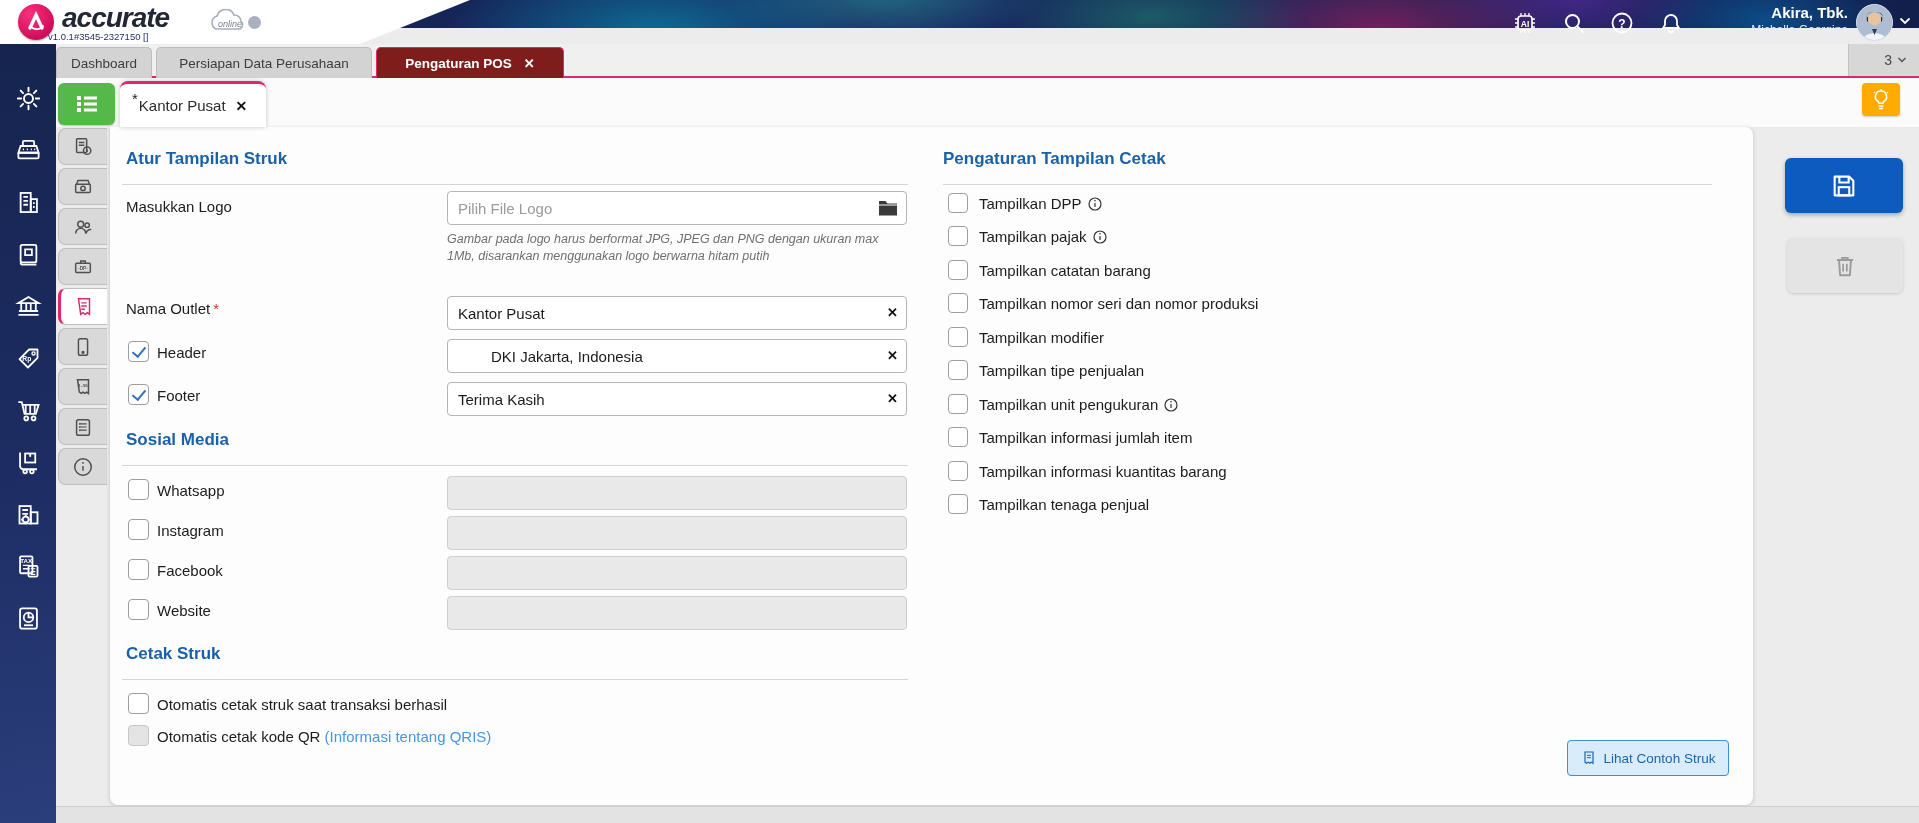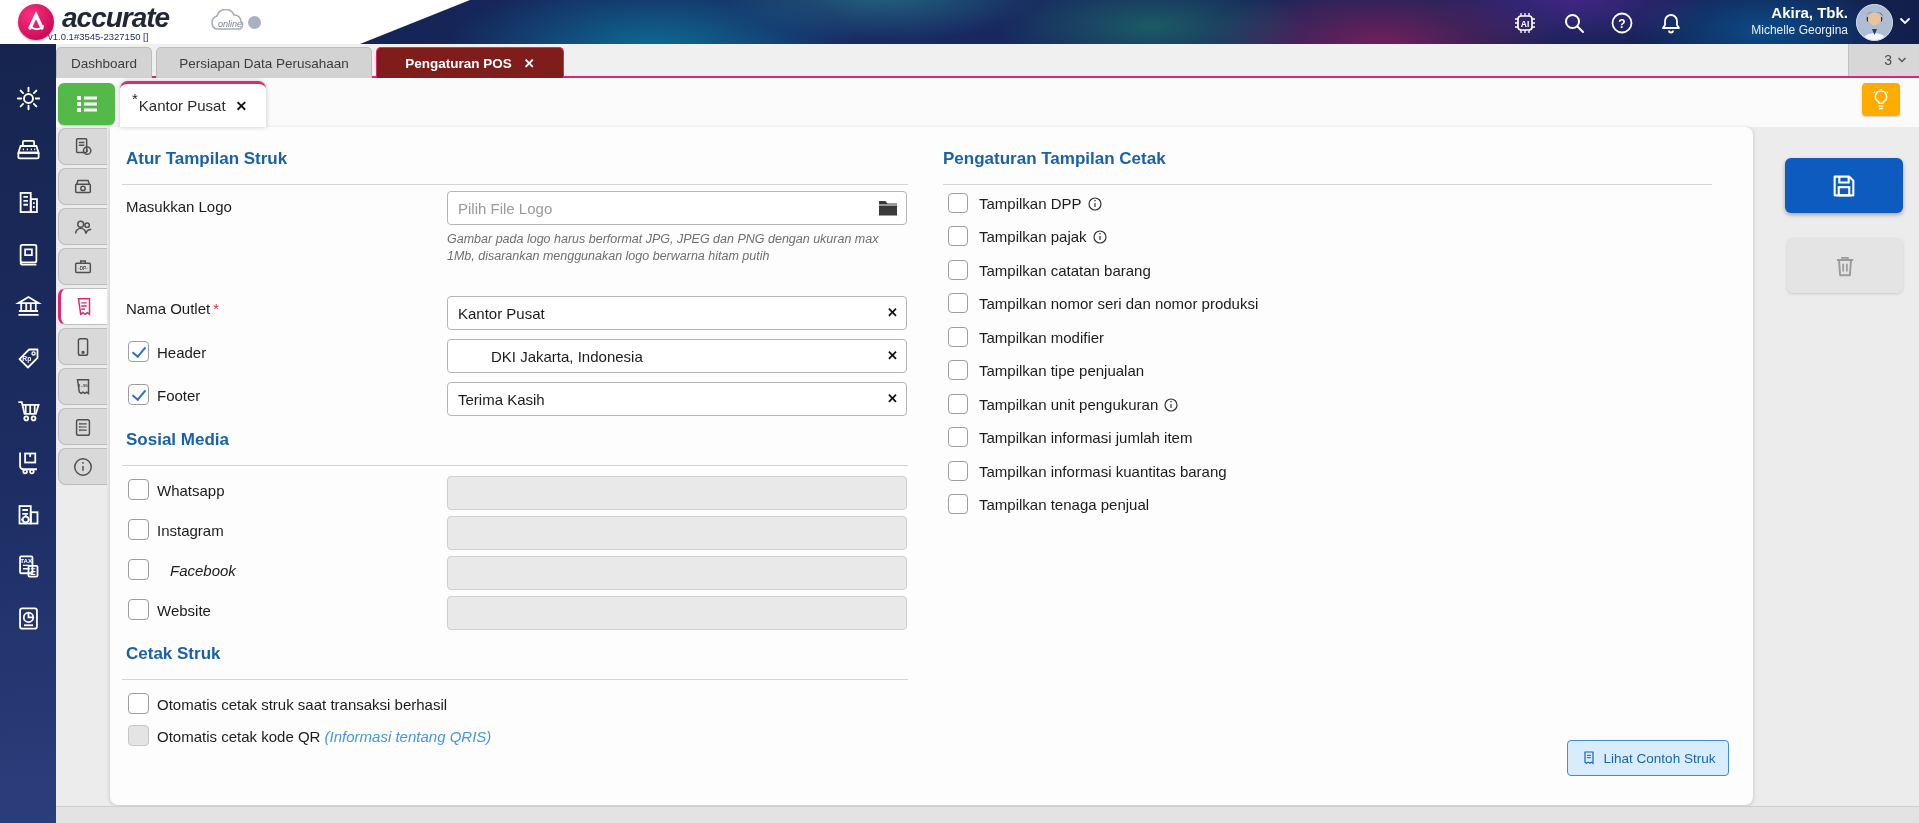--- a/index.html
+++ b/index.html
@@ -1,21 +1,21 @@
 <!DOCTYPE html>
 <html><head>
 <meta charset="utf-8">
 <style>
   * { box-sizing: border-box; margin: 0; padding: 0; }
   html,body { width:1919px; height:823px; overflow:hidden;
     font-family:"Liberation Sans", sans-serif; background:#ececec; }
   svg { display:block; }
 
   
-  .topbar { position:absolute; left:0; top:0; width:1919px; height:44px;
+  .topbar { position:absolute; left:0; top:0; width:1919px; height:28px;
     background:
       radial-gradient(ellipse 340px 120px at 34% 110%, rgba(0,190,215,.45), transparent 60%),
       radial-gradient(ellipse 300px 100px at 46% -30%, rgba(60,225,190,.35), transparent 55%),
       radial-gradient(ellipse 280px 90px at 60% 60%, rgba(40,210,120,.30), transparent 55%),
       radial-gradient(ellipse 300px 110px at 72% 100%, rgba(225,25,95,.45), transparent 60%),
       radial-gradient(ellipse 260px 100px at 82% -10%, rgba(140,45,210,.40), transparent 55%),
       radial-gradient(ellipse 220px 90px at 92% 70%, rgba(0,140,220,.40), transparent 60%),
       linear-gradient(90deg,#13204d,#182a63 45%,#121f4c);
     z-index:50; }
   .logo-wedge { position:absolute; left:0; top:0; width:520px; height:44px; background:#fff;
@@ -96,21 +96,21 @@
   .inp:disabled { background:#e9e9e9; border-color:#cfcfcf; }
   .inp-x { position:absolute; font-size:13px; font-weight:700; color:#111; cursor:pointer; }
   .inp-folder { position:absolute; cursor:pointer; }
   .help { position:absolute; font-size:12.5px; font-style:italic; color:#6f6f6f; line-height:17px; }
   .cb { position:absolute; width:21px; height:21px; background:#fff; border:1.5px solid #9e9e9e;
     border-radius:4px; cursor:pointer; }
   .cb.checked::after { content:""; position:absolute; left:6px; top:2px; width:6px; height:11px;
     border-right:2.5px solid #2e6fc2; border-bottom:2.5px solid #2e6fc2; transform:rotate(40deg); }
   .cb.disabled { background:#e4e4e4; border-color:#c7c7c7; }
   .cb-label { position:absolute; font-size:15px; color:#1c1c1c; }
-  .qr-link { color:#4596e6; font-style:italic; cursor:pointer; }
+  .qr-link { color:#4596e6; cursor:pointer; }
   .info-ic { display:inline-block; vertical-align:-2px; margin-left:6px; }
 
   .btn-preview { position:absolute; left:1457px; top:613px; width:162px; height:36px;
     background:#d9ecfc; border:1px solid #3e8ed6; border-radius:4px; color:#1966ad;
     font-size:13.5px; display:flex; align-items:center; justify-content:center; gap:7px; cursor:pointer;
     font-family:"Liberation Sans", sans-serif; }
 
   
   .btn-save { position:absolute; left:1729px; top:31px; width:118px; height:55px; background:#0d5bbf;
     border-radius:6px; display:flex; align-items:center; justify-content:center; color:#fff;
@@ -424,21 +424,21 @@
 
     <span class="cb" style="left:18px; top:352px;"></span>
     <div class="cb-label" style="left:47px; top:355px;">Whatsapp</div>
     <input class="inp" style="left: 337px; top: 349px;" disabled="">
 
     <span class="cb" style="left:18px; top:392px;"></span>
     <div class="cb-label" style="left:47px; top:395px;">Instagram</div>
     <input class="inp" style="left: 337px; top: 389px;" disabled="">
 
     <span class="cb" style="left:18px; top:432px;"></span>
-    <div class="cb-label" style="left:60px; top:435px;font-style:italic;">Facebook</div>
+    <div class="cb-label" style="left:47px; top:435px;">Facebook</div>
     <input class="inp" style="left: 337px; top: 429px;" disabled="">
 
     <span class="cb" style="left:18px; top:472px;"></span>
     <div class="cb-label" style="left:47px; top:475px;">Website</div>
     <input class="inp" style="left: 337px; top: 469px;" disabled="">
 
     <div class="h-sec" style="left:16px; top:517px;">Cetak Struk</div>
     <div class="hr" style="left:12px; top:552px; width:786px;"></div>
 
     <span class="cb" style="left:18px; top:566px;"></span>

